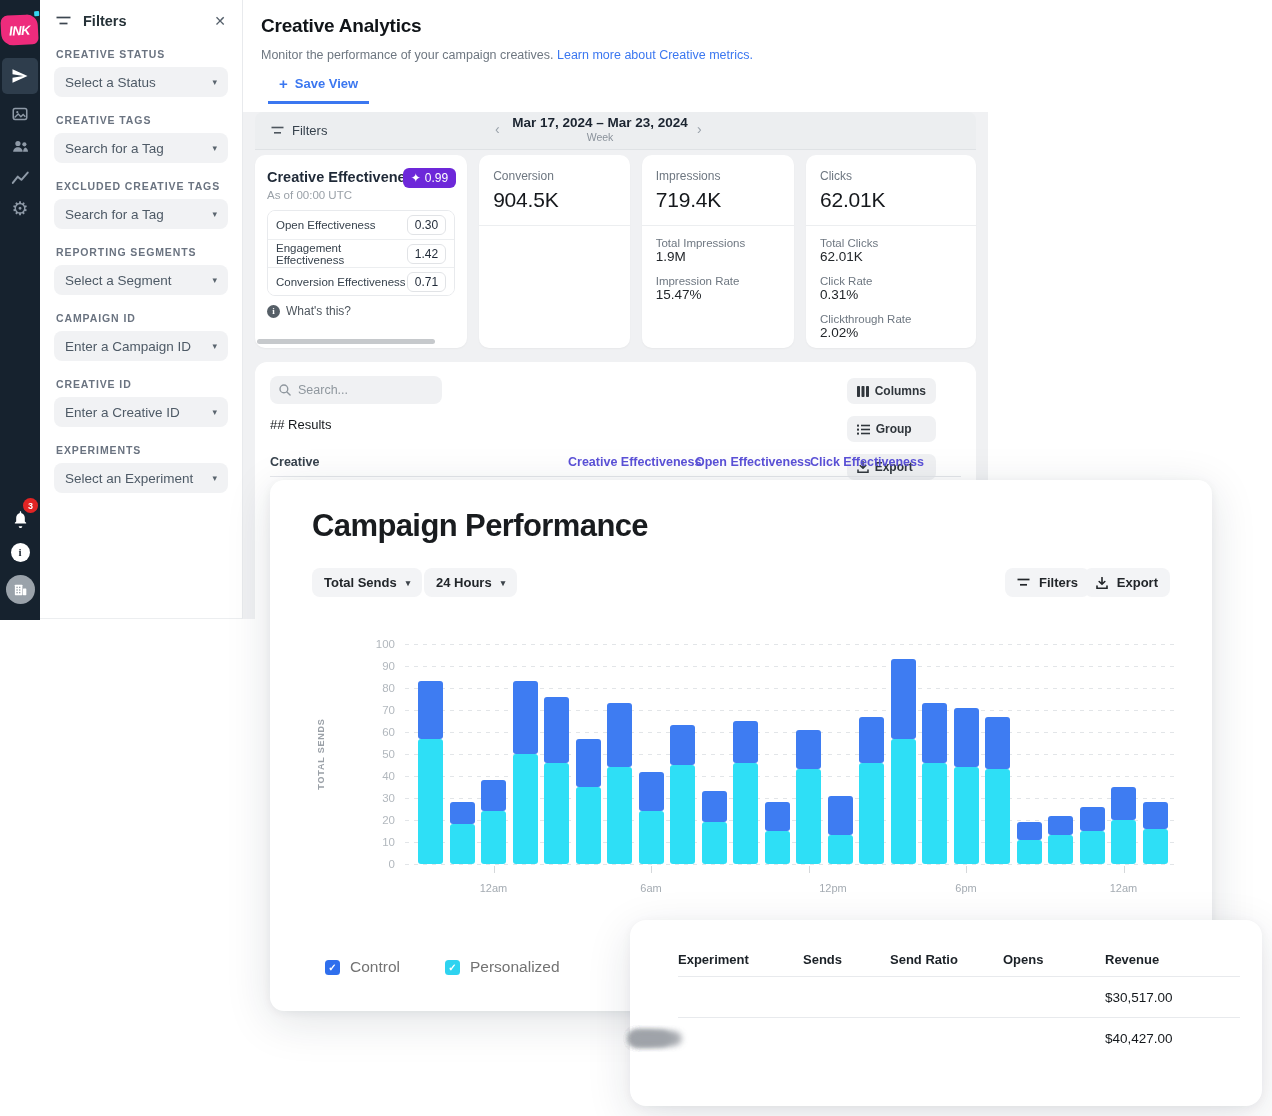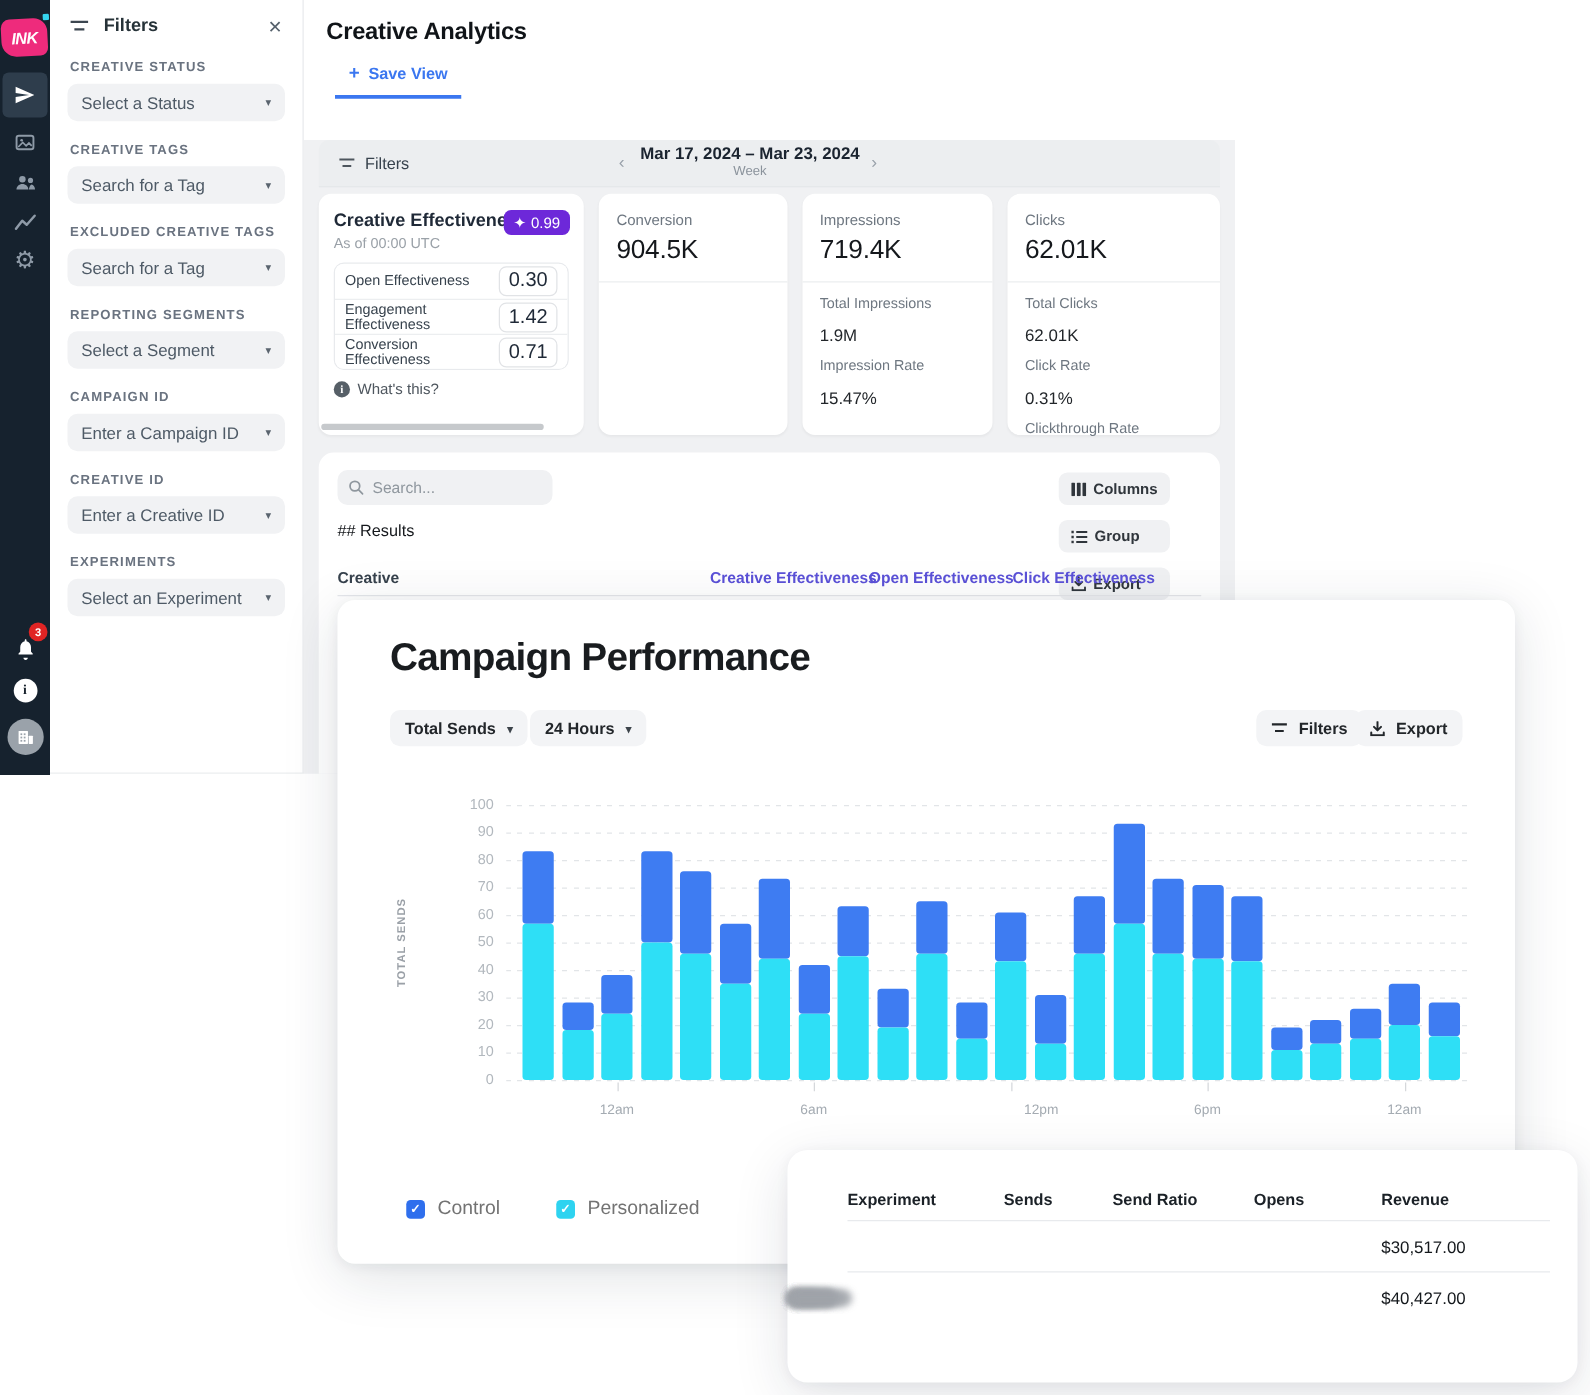--- a/index.html
+++ b/index.html
@@ -56,32 +56,32 @@
   .ecard { width:245px; padding:14px 12px;}
   .ec-title { font-size:14.5px; font-weight:bold; color:#1f2937;}
   .ec-asof { margin-top:4px; font-size:11.5px; color:#9aa1a8;}
   .ec-badge { position:absolute; right:11px; top:13px; background:#6d28d9; color:#fff; border-radius:6px;
               padding:3px 8px; font-size:12px; display:flex; gap:4px; align-items:center;}
   .etable { margin-top:9px; border:1px solid #e8eaed; border-radius:8px; overflow:hidden;}
   .erow { display:flex; align-items:center; height:28px; padding:0 8px; background:#fff;}
   .erow + .erow { border-top:1px solid #eceef0;}
   .erow .lbl { font-size:11.5px; color:#37424d;}
   .erow .val { margin-left:auto; border:1px solid #e1e3e6; border-radius:6px; padding:2px 7px;
-               font-size:16px; color:#1f2937; background:#fff;}
+               font-size:12px; color:#1f2937; background:#fff;}
   .whats { display:flex; align-items:center; gap:6px; margin-top:8px; font-size:12px; color:#4e565e; cursor:pointer;}
   .whats .ic { width:13px; height:13px; border-radius:50%; background:#565f67; color:#fff; font-size:9px;
                display:flex; align-items:center; justify-content:center; font-family:"Liberation Serif",serif; font-weight:bold;}
   .hscroll { position:absolute; left:2px; bottom:4px; width:178px; height:5px; background:#c6c9cc; border-radius:3px; cursor:pointer;}
   .mcard { padding:14px 14px 0;}
   .mc-label { font-size:12px; color:#6e7781;}
   .mc-value { margin-top:5px; font-size:21px; color:#15181c; letter-spacing:-0.2px;}
   .mc-div { height:1px; background:#eceef0; margin:13px -14px 0;}
   .mc-stat { margin-top:11px;}
   .mc-stat .sl { font-size:11.5px; color:#6e7781;}
-  .mc-stat .sv { font-size:13.5px; color:#22262a; margin-top:12px;}
+  .mc-stat .sv { font-size:13.5px; color:#22262a; margin-top:0;}
   .w172{width:172px;} .w174{width:174px;} .w170{width:170px; flex:none;}
   
   .tablecard { margin:14px 12px 0; background:#fff; border-radius:12px 12px 0 0; height:262px; padding:14px 15px; position:relative;}
   .searchbox { display:flex; align-items:center; gap:7px; width:172px; height:28px; background:#f0f1f3;
                border-radius:8px; padding:0 9px;}
   .searchbox input { border:none; outline:none; background:transparent; font-size:12.5px; color:#3a424a; width:130px;
                      font-family:"Liberation Sans",sans-serif;}
   .searchbox input::placeholder { color:#8f979e;}
   .tbtns { position:absolute; right:40px; top:16px; display:flex; gap:12px;flex-direction:column;}
   .tbtn { height:26px; background:#f0f1f3; border-radius:7px; padding:0 10px; display:flex; align-items:center;
@@ -246,20 +246,24 @@
       <span>Select an Experiment</span>
       <span class="caret">▾</span>
         </div>
       </div>
     </div>
 </div>
 
 <div class="main">
   <div class="page-head">
     <div class="page-title">Creative Analytics</div>
+    <div class="page-sub">
+      <span>Monitor the performance of your campaign creatives.</span>
+      <a>Learn more about Creative metrics.</a>
+    </div>
     <div class="saveview">
       <span class="plus">+</span>
       <span>Save View</span>
     </div>
   </div>
 
   <div class="gray">
 
     <div class="toolbar">
       <div class="tb-filters">

